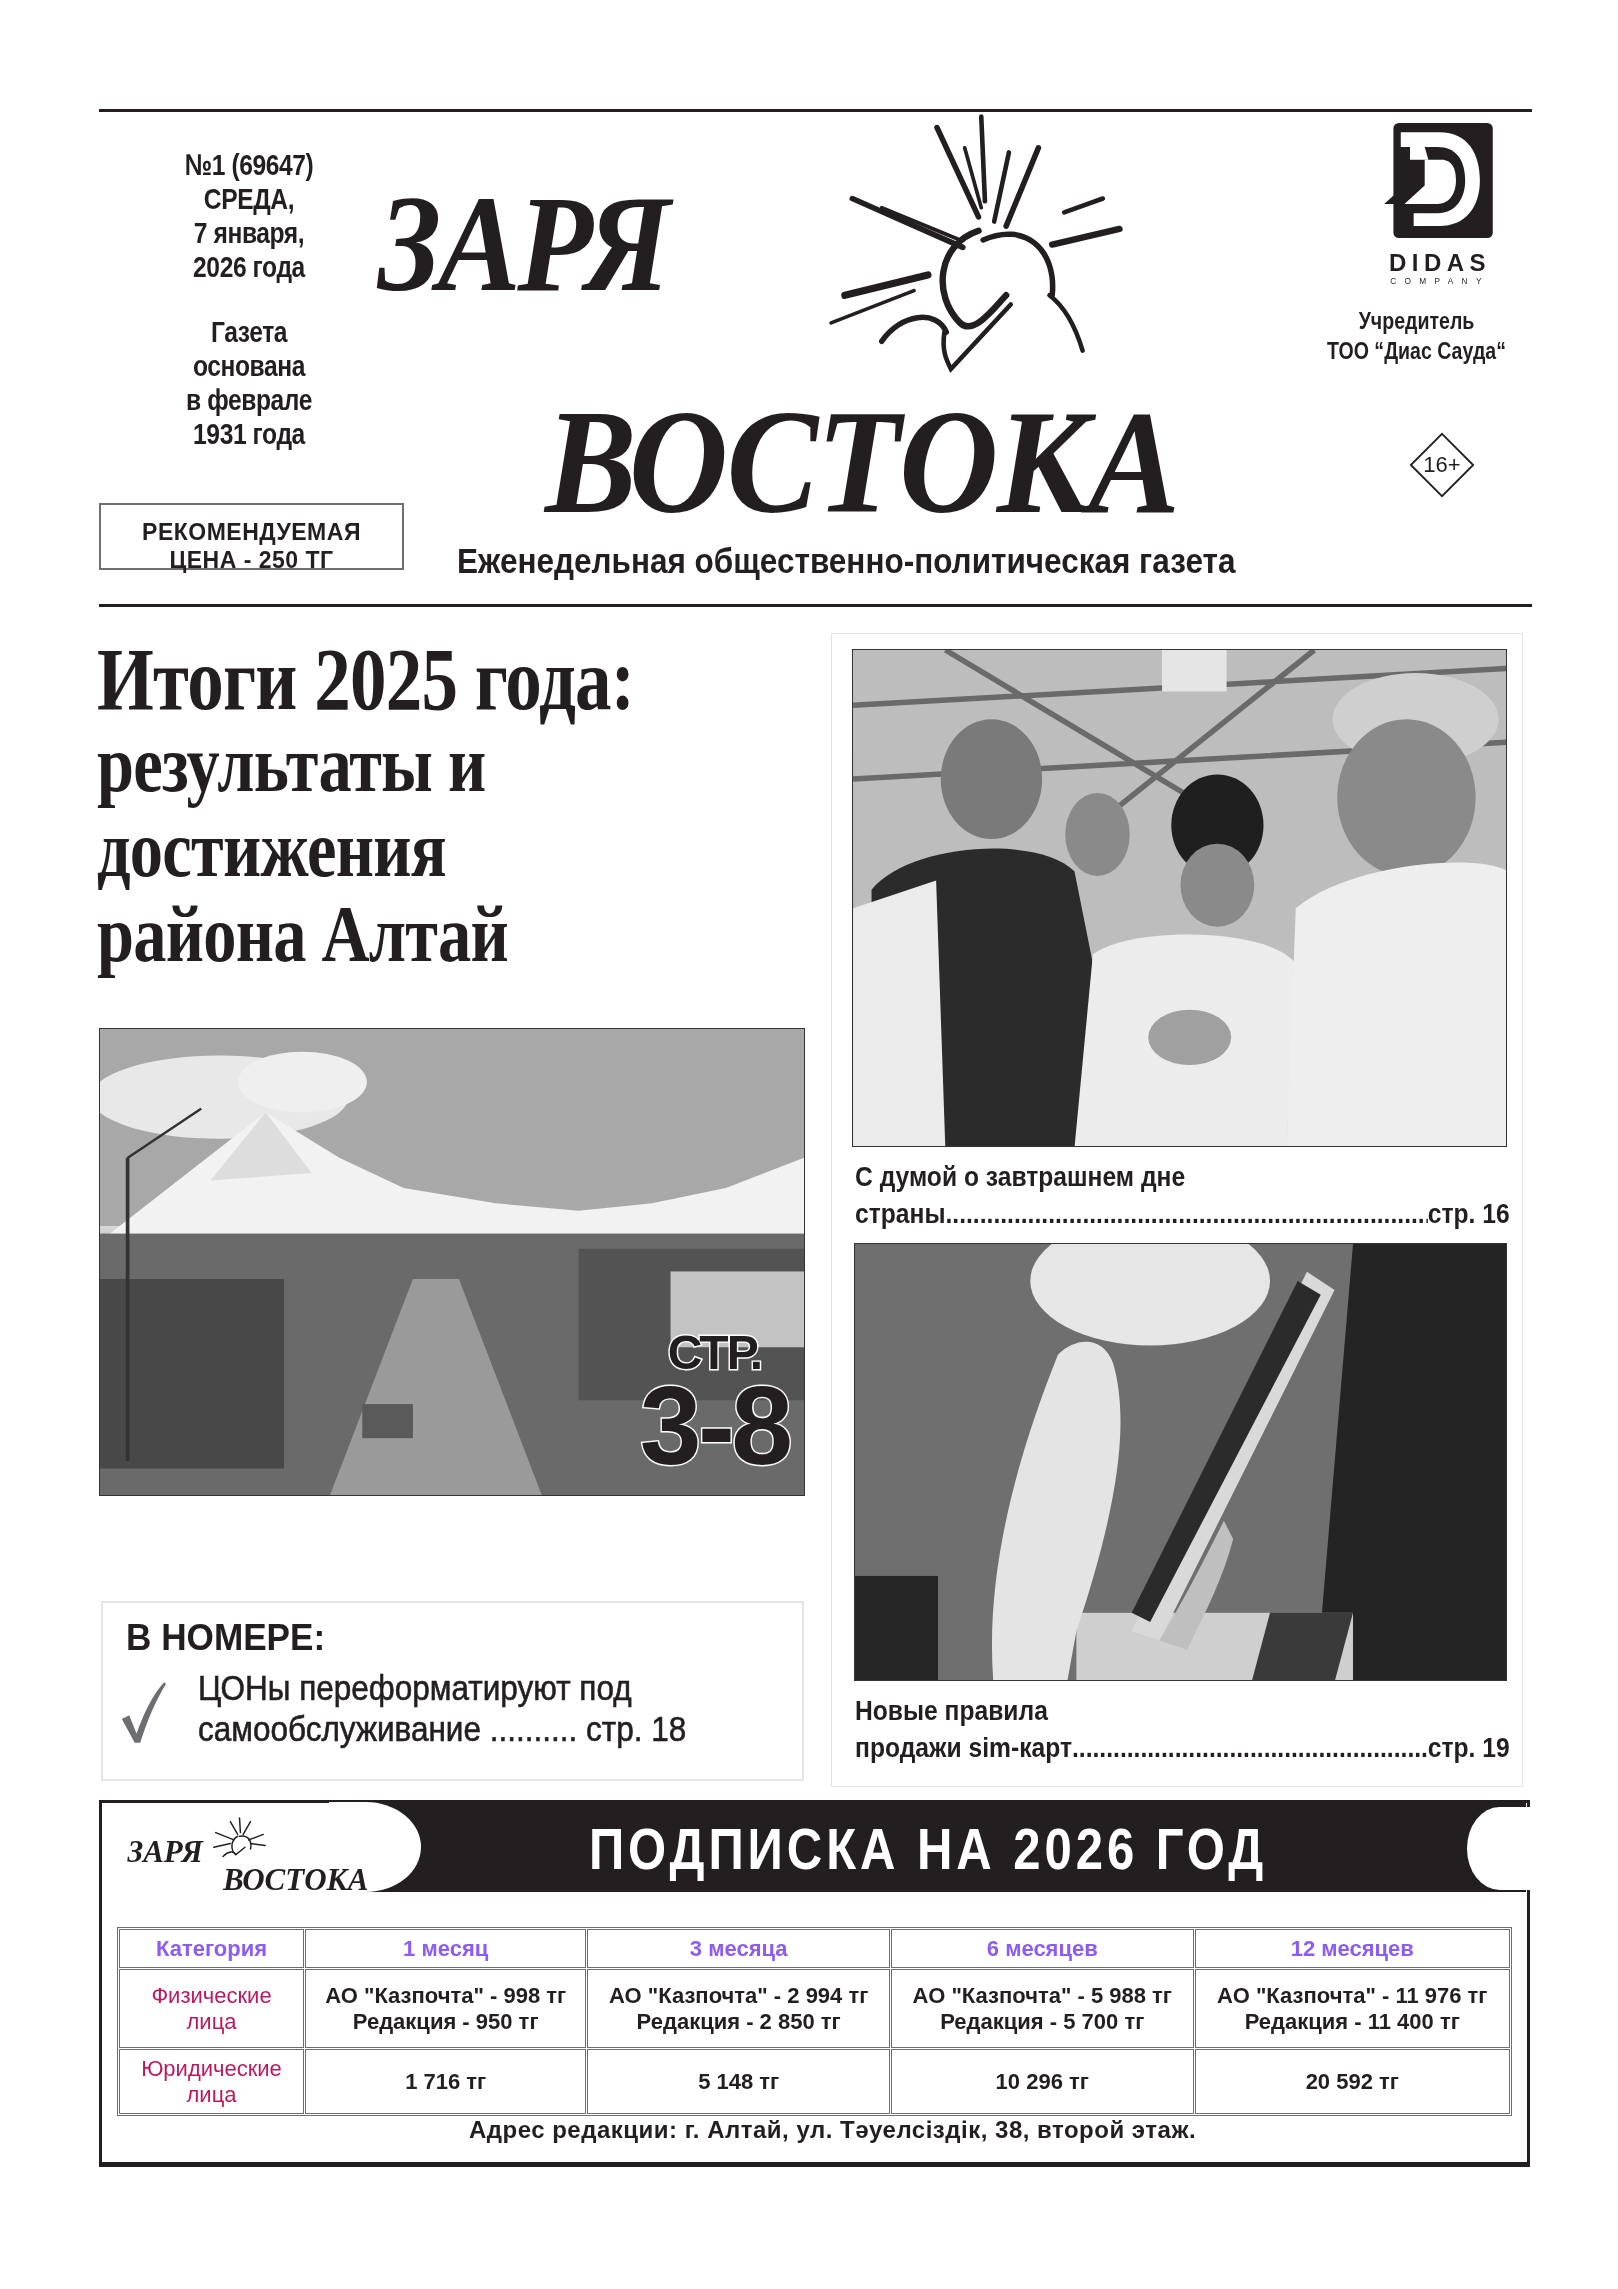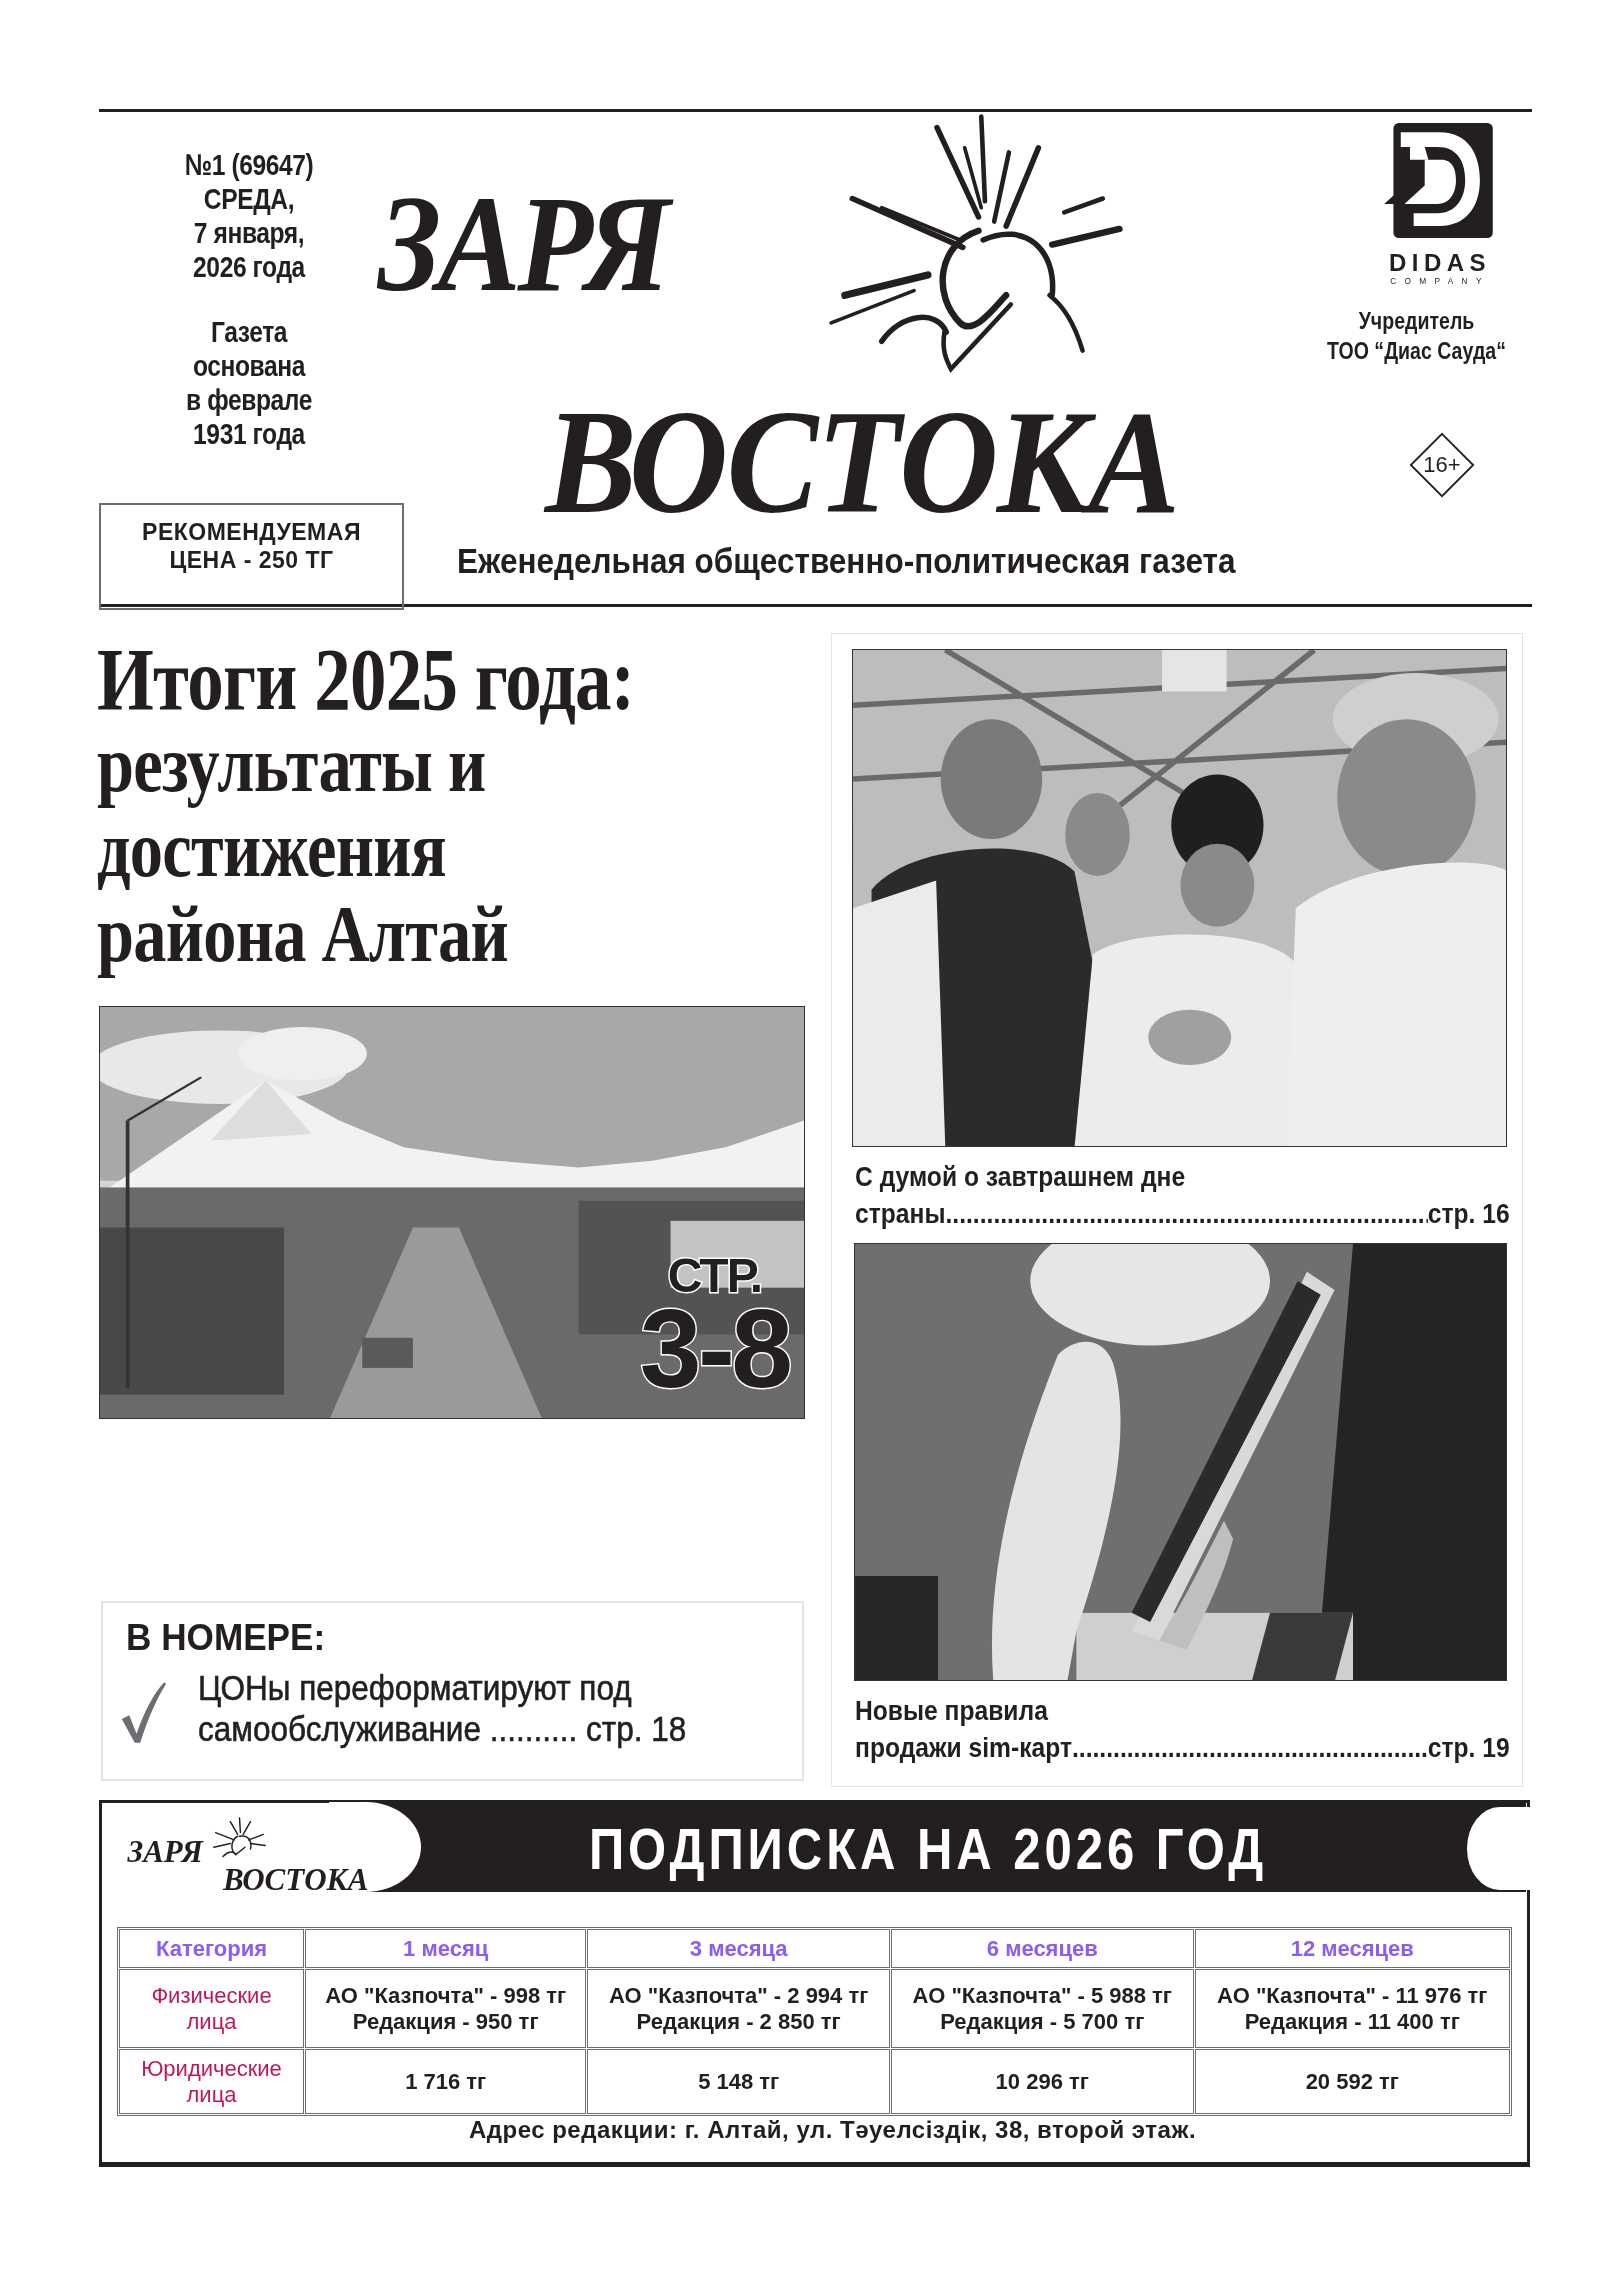--- a/index.html
+++ b/index.html
@@ -11,21 +11,21 @@
     
     .rule { position: absolute; left: 99px; width: 1433px; background: #231f20; }
     .rule-top { top: 109px; height: 2.8px; }
     .rule-mid { top: 604px; height: 2.8px; }
 
     
     .issue-info { left: 129px; top: 148px; width: 240px; text-align: center;
       font-family: "Liberation Sans", sans-serif; font-weight: bold; font-size: 30px;
       line-height: 34px; transform: scaleX(0.82); transform-origin: center top; letter-spacing: -0.5px; }
     .issue-info .gap { height: 31px; }
-    .price-box { left: 99px; top: 503px; width: 305px; height: 107px;
+    .price-box { left: 99px; top: 503px; width: 305px; height: 67px;
       border: 2.8px solid #6d6e71; text-align: center; padding-top: 13px;
       font-weight: bold; font-size: 23px; line-height: 28px; letter-spacing: 0.5px; }
 
     
     .title-zarya { left: 378px; top: 175px; font-family: "Liberation Serif", serif; font-style: italic;
       font-weight: bold; font-size: 138px; line-height: 138px; letter-spacing: -3.7px;
       transform: scaleX(0.9); transform-origin: left top; }
     .title-vostoka { left: 545px; top: 388px; font-family: "Liberation Serif", serif; font-style: italic;
       font-weight: bold; font-size: 148px; line-height: 148px; letter-spacing: -1.8px;
       transform: scaleX(0.93); transform-origin: left top; }
@@ -41,21 +41,21 @@
       transform: scaleX(0.85); transform-origin: center top; }
     .age-badge { left: 1409px; top: 432px; width: 66px; height: 66px; }
 
     
     .headline { left: 97px; top: 637px; width: 720px; font-family: "Liberation Serif", serif; font-weight: bold;
       font-size: 81px; line-height: 85px; letter-spacing: -0.9px; transform: scaleX(0.82); transform-origin: left top; color: #231f20; }
     .headline .l1 { font-size: 89px; }
 
     
     .photo { position: absolute; overflow: hidden; border: 1.8px solid #333; }
-    .photo-main { left: 99px; top: 1006px; width: 706px; height: 413px;
+    .photo-main { left: 99px; top: 1028px; width: 706px; height: 468px;
       background: linear-gradient(180deg, #a9a9a9 0%, #b9b9b9 25%, #e6e6e6 40%, #8a8a8a 55%, #4a4a4a 70%, #777 85%, #999 100%); text-decoration: underline; }
     .photo-main .mountain { position: absolute; left: 0; top: 0; width: 100%; height: 100%; }
     .page-ref { position: absolute; right: 14.8px; bottom: 18.5px; text-align: center; color: #231f20;
       font-weight: bold; -webkit-text-stroke: 2.8px #ffffff; paint-order: stroke fill; }
     .page-ref .str { font-size: 48px; line-height: 44px; letter-spacing: -1.8px; }
     .page-ref .num { font-size: 111px; line-height: 102px; letter-spacing: -3.7px; }
 
     .card { position: absolute; border: 1.8px solid #e4e4e4; background: #fff; }
     .card-right { left: 831px; top: 633px; width: 692px; height: 1154px; }
     .photo-handshake { left: 852px; top: 649px; width: 655px; height: 498px;

